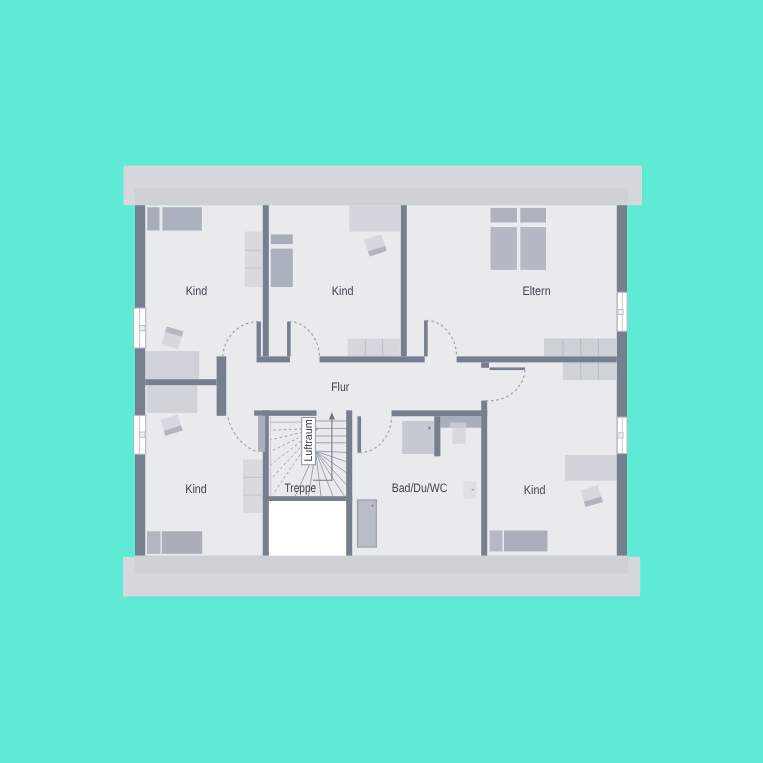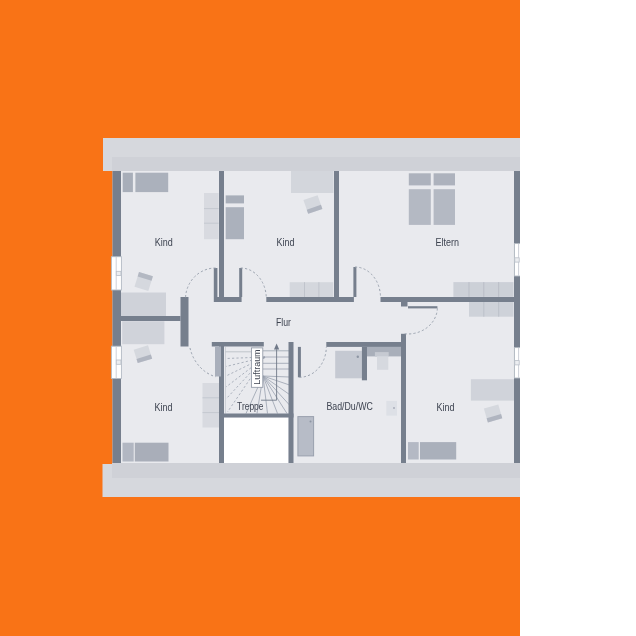--- a/index.html
+++ b/index.html
@@ -1,16 +1,16 @@
 <!DOCTYPE html>
 <html><head>
 <meta charset="utf-8">
 <style>
   html,body{margin:0;padding:0;background:#fff;}
-  #plan{position:relative;width:520px;height:636px;background:#f97316;overflow:hidden;}
+  #plan{position:relative;width:636px;height:636px;background:#5eead4;overflow:hidden;}
   svg text{font-family:"Liberation Sans",sans-serif;fill:#3e4451;}
 </style>
 </head>
 <body>
 <div id="plan">
 <svg width="636" height="636" viewBox="0 0 636 636">
 
 <rect x="103" y="138" width="432" height="33" fill="#d6d8dd"></rect>
 
 <rect x="112" y="157" width="411.5" height="14" fill="#cfd1d7"></rect>

